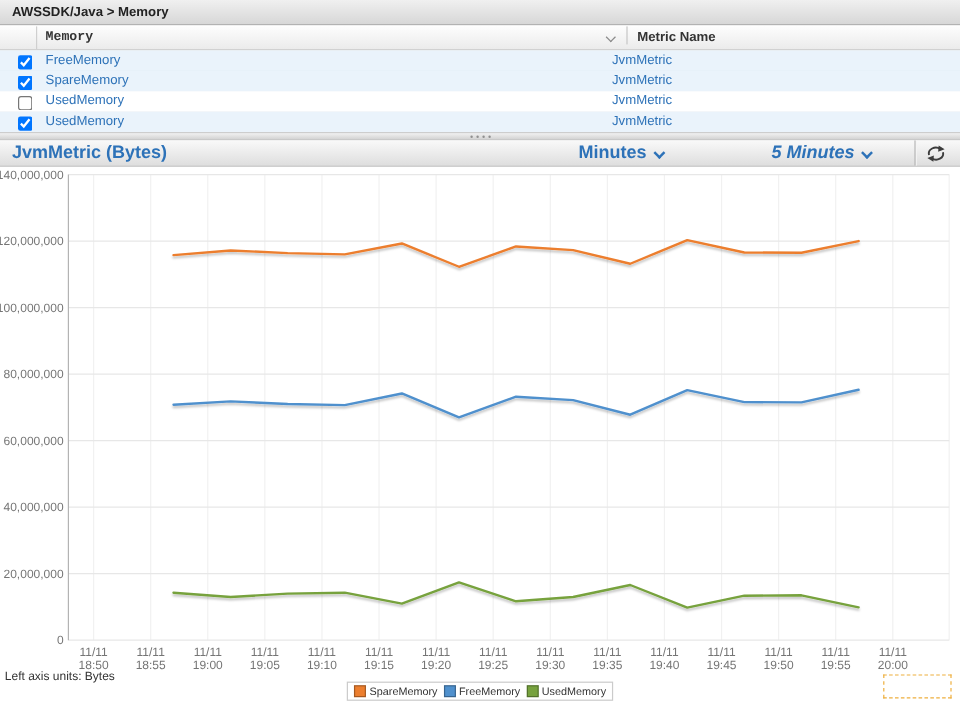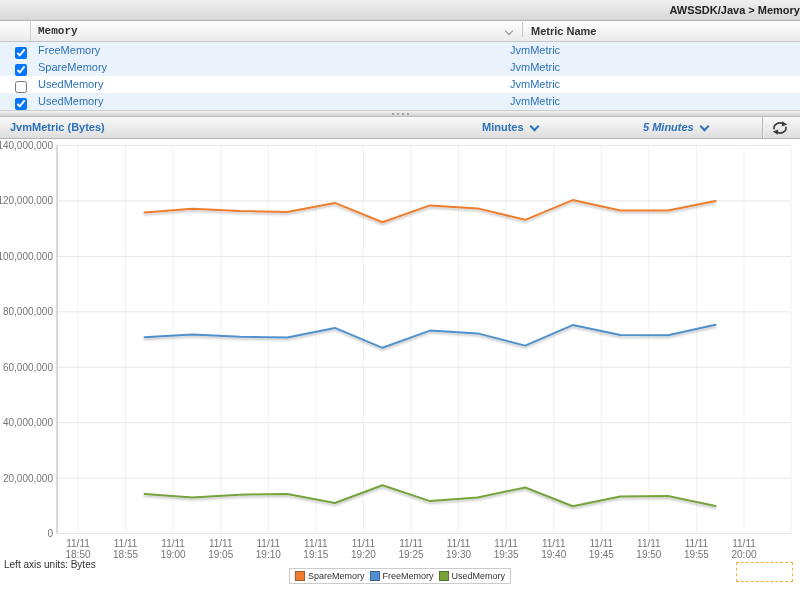--- a/index.html
+++ b/index.html
@@ -2,21 +2,21 @@
 <html><head>
 <meta charset="utf-8">
 <style>
   html,body{margin:0;padding:0;background:#fff;}
   #app{position:relative;width:800px;height:596px;background:#fff;overflow:hidden;
        font-family:"Liberation Sans","DejaVu Sans",sans-serif;-webkit-font-smoothing:antialiased;}
 
   
   .panel-title{position:absolute;left:0;top:0;width:800px;height:21px;
     background:linear-gradient(#f0f0f0,#d7d7d7);border-bottom:1px solid #b2b2b2;
-    font-size:11px;font-weight:bold;color:#222;line-height:21px;padding-left:10px;box-sizing:border-box;text-align:right;}
+    font-size:11px;font-weight:bold;color:#222;line-height:21px;padding-left:10px;box-sizing:border-box;}
   .thead{position:absolute;left:0;top:22px;width:800px;height:19px;
     background:linear-gradient(#fdfdfd,#ebebeb);border-bottom:1px solid #c6c6c6;
     font-size:11px;font-weight:bold;color:#333;line-height:19px;}
   .th-check{position:absolute;left:0;top:0;width:30px;height:19px;border-right:1px solid #cfcfcf;}
   .th-memory{position:absolute;left:38px;top:0;font-family:Liberation Mono, monospace;}
   .sort-caret{position:absolute;left:506px;top:6px;width:5px;height:5px;
     border-right:1.5px solid #8a8a8a;border-bottom:1.5px solid #8a8a8a;transform:rotate(45deg);}
   .th-metric{position:absolute;left:522px;top:0;padding-left:8px;border-left:1px solid #c6c6c6;height:15px;}
 
   .trow{position:absolute;left:0;width:800px;height:17px;line-height:17px;font-size:11px;
@@ -29,21 +29,21 @@
 
   
   .splitter{position:absolute;left:0;top:110px;width:800px;height:7px;
     background:linear-gradient(#f1f1f1,#d3d3d3);border-top:1px solid #cdcdcd;border-bottom:1px solid #bdbdbd;
     box-sizing:border-box;display:flex;align-items:center;justify-content:center;gap:3px;cursor:row-resize;}
   .splitter .dot{width:2px;height:2px;border-radius:50%;background:#8f8f8f;}
 
   
   .chart-header{position:absolute;left:0;top:117px;width:800px;height:21px;
     background:linear-gradient(#f9f9f9,#dedede);border-bottom:1px solid #b5b5b5;
-    font-size:11px;line-height:21px;}
+    font-size:15px;line-height:21px;}
   .chart-title{position:absolute;left:10px;color:#2d72b8;font-weight:bold;}
   .dd{position:absolute;color:#2d72b8;font-weight:bold;cursor:pointer;}
   .dd-average{left:482px;}
   .dd-period{left:643px;font-style:italic;}
   .chev{display:inline-block;width:5px;height:5px;margin-left:7px;margin-bottom:1px;
     border-right:2px solid #2d72b8;border-bottom:2px solid #2d72b8;transform:rotate(45deg);}
   .hdr-sep{position:absolute;left:762px;top:0;width:1px;height:21px;background:#b7b7b7;box-shadow:1px 0 0 #f4f4f4;}
   .refresh{position:absolute;left:771px;top:3px;width:18px;height:16px;cursor:pointer;}
 
   

